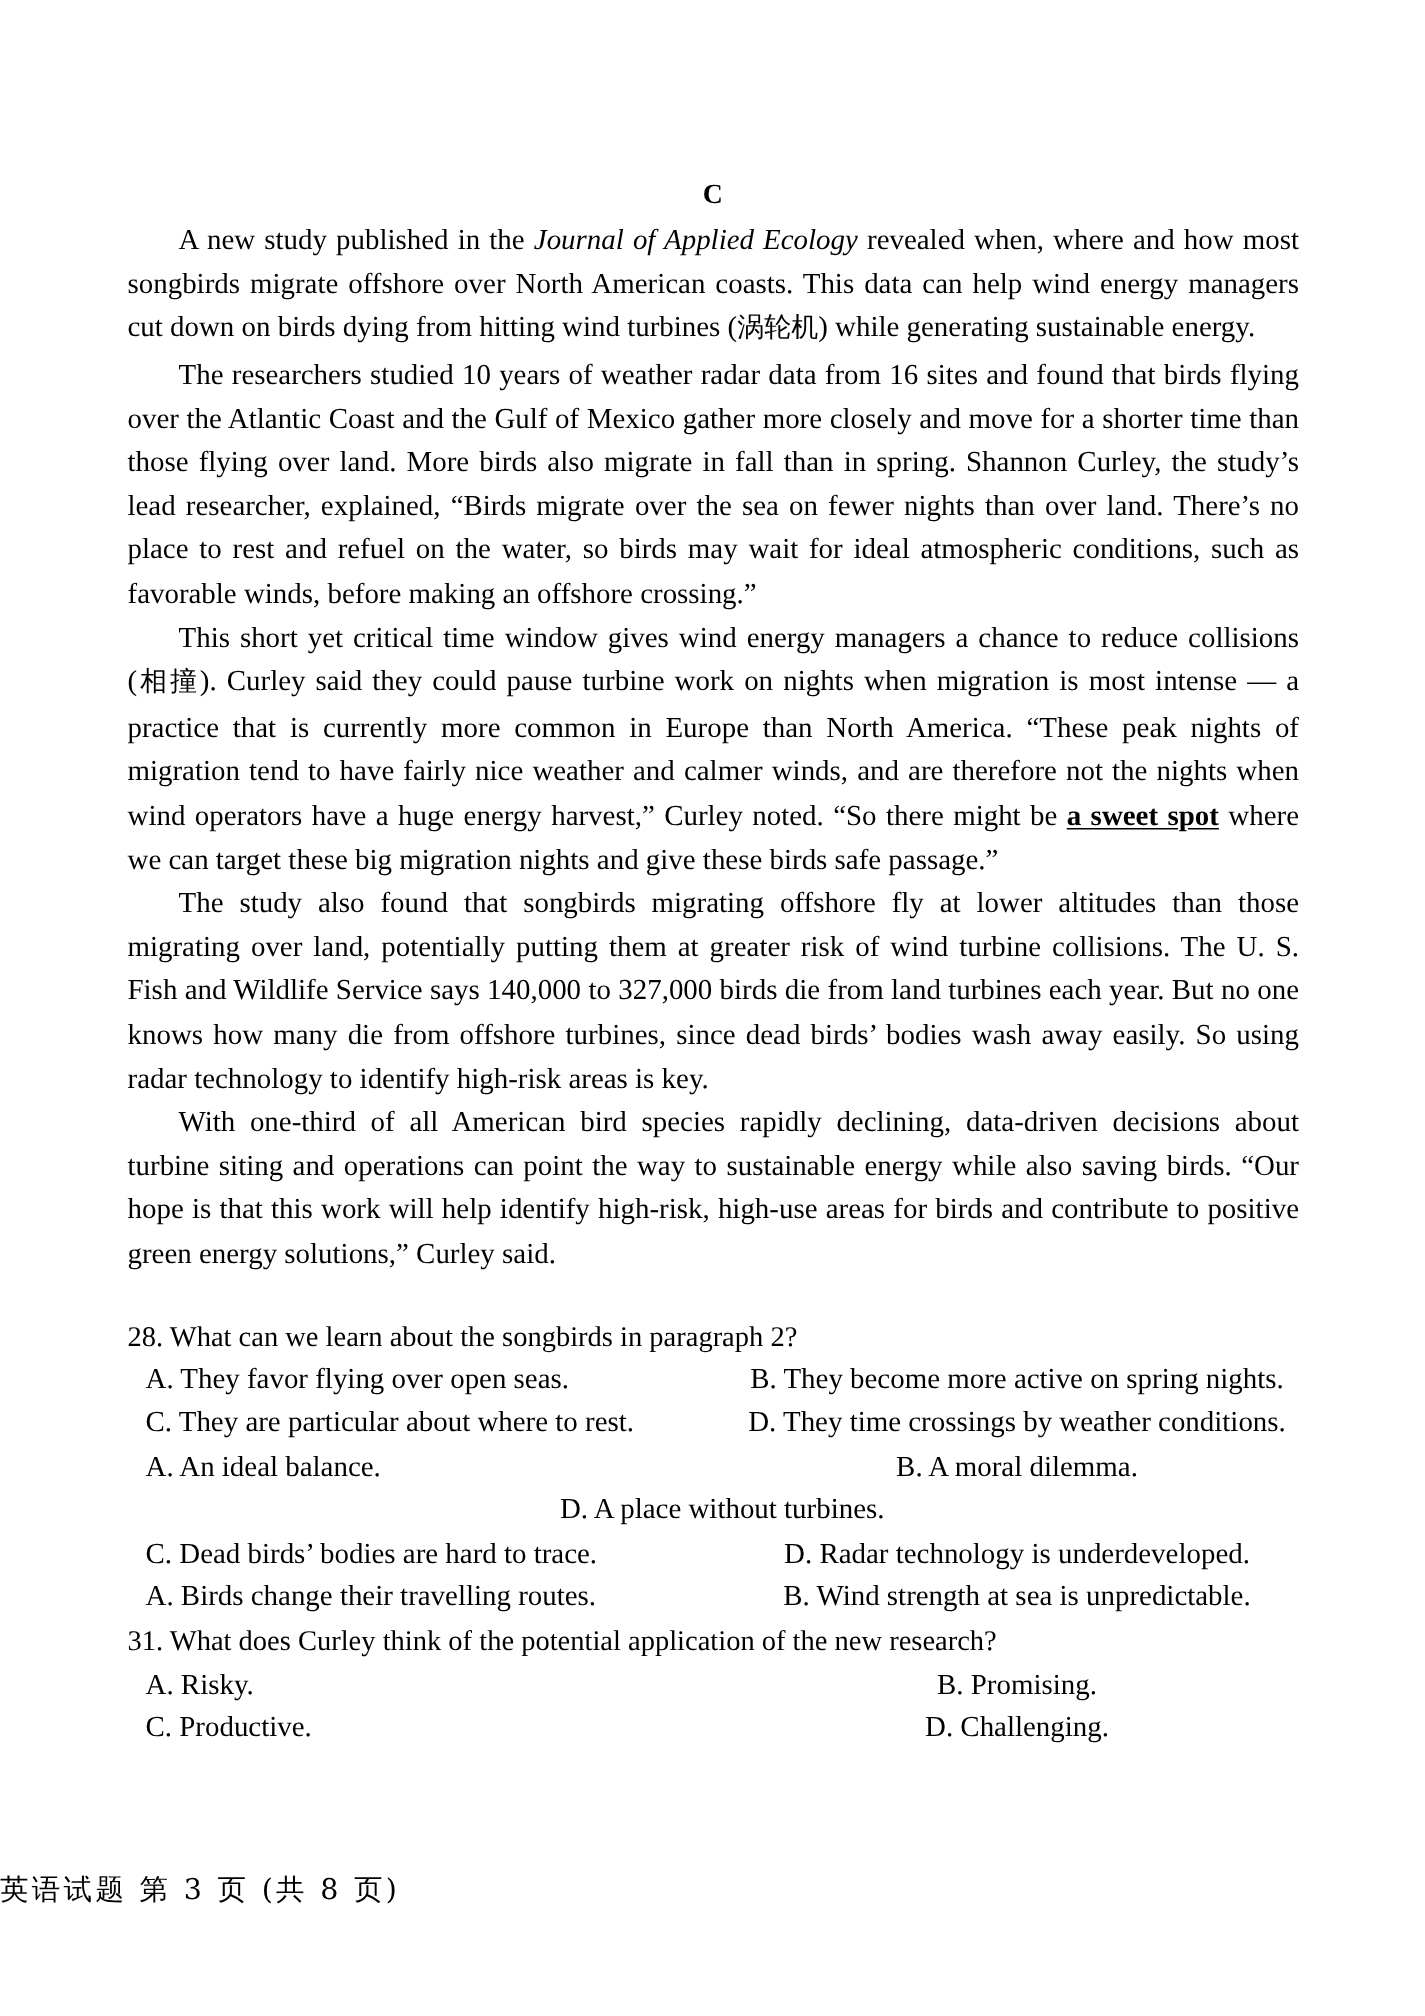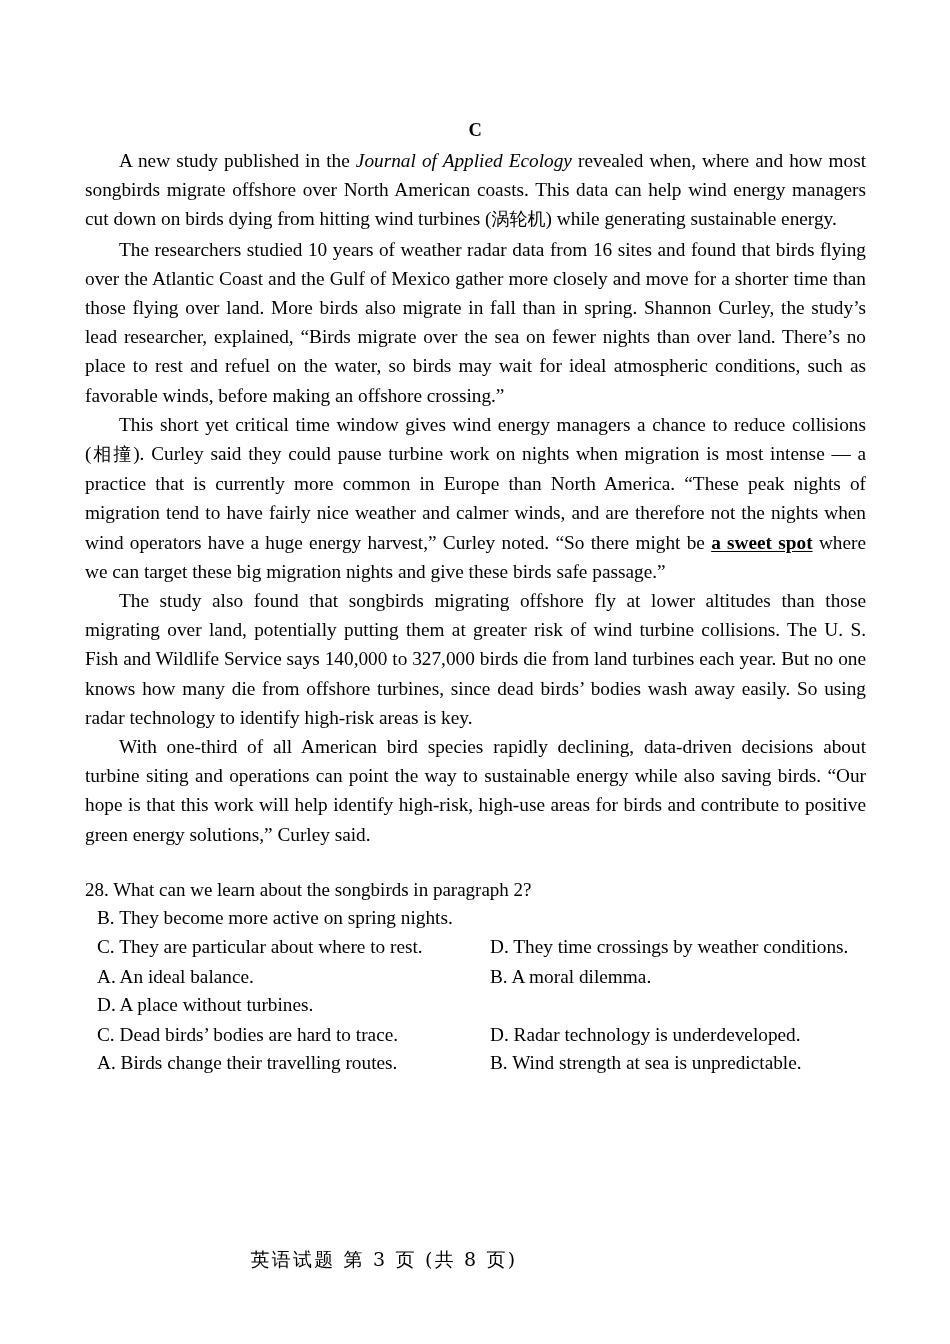--- a/index.html
+++ b/index.html
@@ -48,21 +48,21 @@
     hyphens: none;
   }
 
   .ital { font-style: italic; }
   .sweet {
     font-weight: bold;
     text-decoration: underline;
     text-underline-offset: 2px;
   }
   .cn {
-    font-family: Liberation Serif, serif;
+    font-family: Liberation Mono, monospace;
     font-size: 18px;
   }
 
   .questions {
     margin-top: 27px;
   }
   .qblock { margin: 0 0 1px 0; }
   .qstem {
     margin: 0;
     font-size: 19px;
@@ -70,28 +70,27 @@
     white-space: nowrap;
   }
   .optrow {
     display: flex;
     margin: 0;
     padding-left: 12px;
     font-size: 19.3px;
     line-height: 28.6px;
   }
   .opt-a, .opt-c { width: 393px; flex: 0 0 393px; white-space: nowrap; }
-  .opt-b, .opt-d { flex: 1 1 auto; white-space: nowrap; }
+  .opt-b, .opt-d { flex: 1 1 auto; white-space: nowrap; text-align: center; }
 
   .footer {
     position: absolute;
     left: 0;
     top: 1247px;
     width: 768px;
-    text-align: center;
     font-family: "DejaVu Serif", "Liberation Serif", serif;
     font-size: 19px;
     letter-spacing: 2.2px;
     color: #000;
   }
 </style>
 </head>
 <body>
 
 <div class="page">
@@ -113,20 +112,21 @@
       <p class="para">The study also found that songbirds migrating offshore fly at lower altitudes than those migrating over land, potentially putting them at greater risk of wind turbine collisions. The U. S. Fish and Wildlife Service says 140,000 to 327,000 birds die from land turbines each year. But no one knows how many die from offshore turbines, since dead birds’ bodies wash away easily. So using radar technology to identify high-risk areas is key.</p>
 
       <p class="para">With one-third of all American bird species rapidly declining, data-driven decisions about turbine siting and operations can point the way to sustainable energy while also saving birds. “Our hope is that this work will help identify high-risk, high-use areas for birds and contribute to positive green energy solutions,” Curley said.</p>
     </div>
 
     <div class="questions">
 
       <div class="qblock">
         <div class="qstem">28. What can we learn about the songbirds in paragraph 2?</div>
         <div class="optrow">
+          <span class="opt-a">A. They favor flying over open seas.</span>
           <span class="opt-b">B. They become more active on spring nights.</span>
         </div>
         <div class="optrow">
           <span class="opt-c">C. They are particular about where to rest.</span>
           <span class="opt-d">D. They time crossings by weather conditions.</span>
         </div>
       </div>
 
       <div class="qblock">
         <div class="optrow">
@@ -142,18 +142,29 @@
         <div class="optrow">
           <span class="opt-c">C. Dead birds’ bodies are hard to trace.</span>
           <span class="opt-d">D. Radar technology is underdeveloped.</span>
         </div>
         <div class="optrow">
           <span class="opt-a">A. Birds change their travelling routes.</span>
           <span class="opt-b">B. Wind strength at sea is unpredictable.</span>
         </div>
       </div>
 
+      <div class="qblock">
+        <div class="qstem">31. What does Curley think of the potential application of the new research?</div>
+        <div class="optrow">
+          <span class="opt-a">A. Risky.</span>
+          <span class="opt-b">B. Promising.</span>
+        </div>
+        <div class="optrow">
+          <span class="opt-c">C. Productive.</span>
+          <span class="opt-d">D. Challenging.</span>
+        </div>
+      </div>
 
     </div>
   </div>
 
   <div class="footer">英语试题 第 3 页 (共 8 页)</div>
 </div>
 
 </body></html>

